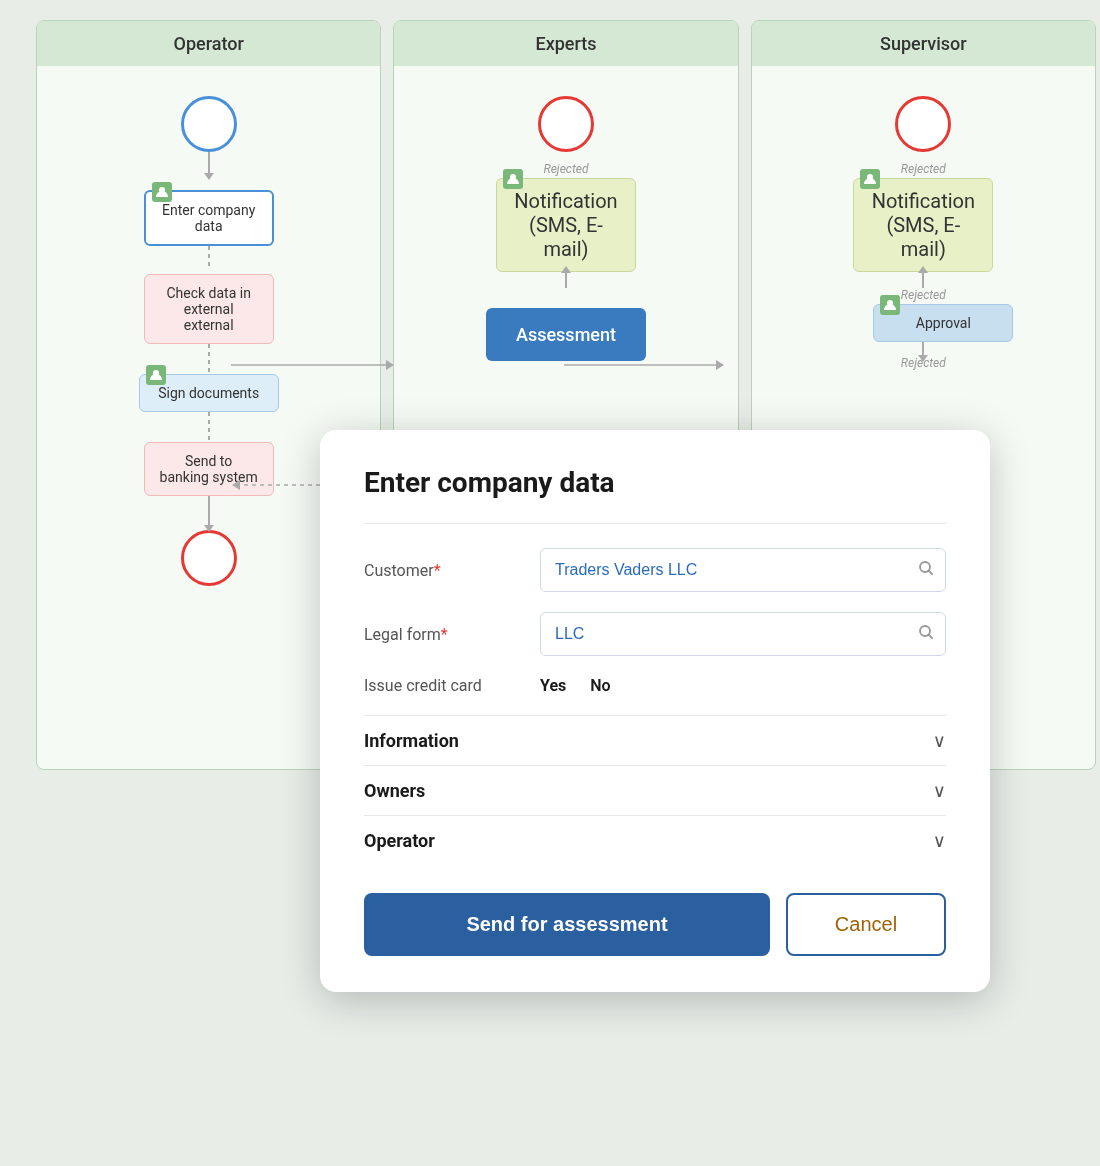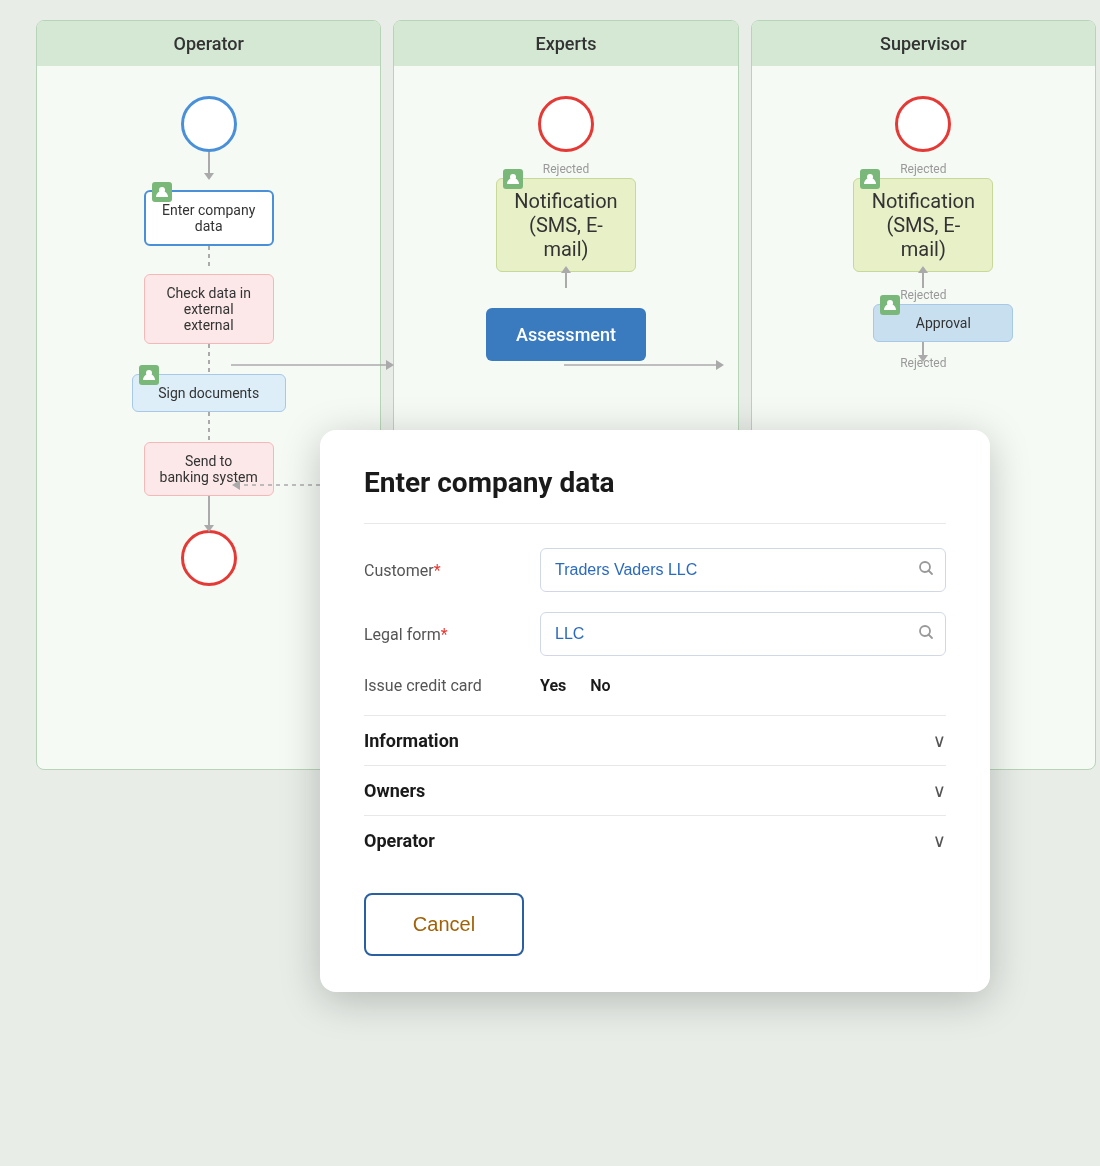--- a/index.html
+++ b/index.html
@@ -95,21 +95,21 @@
     }
     .box-light-blue {
       border: 1.5px solid #a8c8e8;
       border-radius: 6px;
       background: #ddeef8;
       padding: 10px 14px;
       text-align: center;
       font-size: 14px;
       color: #333;
       position: relative;
-      width: 154px;
+      width: 140px;
     }
     .box-yellow-green {
       border: 1.5px solid #c8d898;
       border-radius: 6px;
       background: #e8f0c8;
       padding: 10px 14px;
       text-align: center;
       font-size: 20px;
       color: #333;
       position: relative;
@@ -144,20 +144,21 @@
       background: #7ab87a;
       border-radius: 3px;
       display: flex; align-items: center; justify-content: center;
       font-size: 12px; color: white;
     }
 
     .rejected-label {
       font-size: 12px;
       color: #999;
       margin-bottom: 2px;
+      font-style: italic;
     }
 
     
     .op-items {
       display: flex;
       flex-direction: column;
       align-items: center;
       gap: 0;
       padding-top: 10px;
       width: 100%;
@@ -509,15 +510,16 @@
     <span class="section-toggle-label">Owners</span>
     <span class="chevron">∨</span>
   </div>
 
   <div class="section-toggle">
     <span class="section-toggle-label">Operator</span>
     <span class="chevron">∨</span>
   </div>
 
   <div class="form-buttons">
+    <button class="btn-primary">Send for assessment</button>
     <button class="btn-secondary">Cancel</button>
   </div>
 </div>
 
 </body></html>

